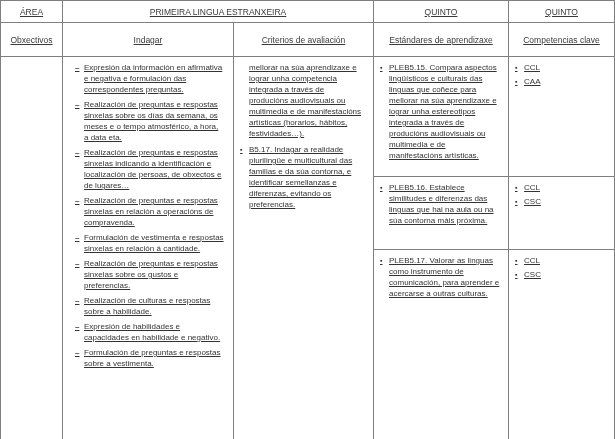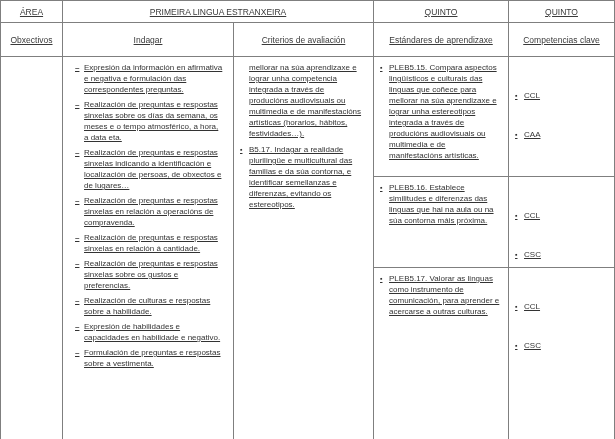--- a/index.html
+++ b/index.html
@@ -56,21 +56,21 @@
   }
   .li.dash .b { font-size: 8px; font-weight: bold; }
   .li .t { flex: 1 1 auto; }
 
   .cont {
     margin: 0 0 5px 0;
     padding-left: 9px;
     font-size: 8px;
     line-height: 11px;
   }
-  .comp-list .li { margin-bottom: 3px; margin-top: 28px; }
+  .comp-list .li { margin-bottom: 3px; }
 </style>
 </head>
 <body>
 
 <table class="doc">
   <colgroup>
     <col style="width:62px">
     <col style="width:171px">
     <col style="width:140px">
     <col style="width:135px">
@@ -114,21 +114,21 @@
             <span class="t">Realización de preguntas e respostas sinxelas indicando a identificación e localización de persoas, de obxectos e de lugares…</span>
           </div>
 
           <div class="li dash">
             <span class="b">–</span>
             <span class="t">Realización de preguntas e respostas sinxelas en relación a operacións de compravenda.</span>
           </div>
 
           <div class="li dash">
             <span class="b">–</span>
-            <span class="t">Realización de preguntas e respostas sinxelas en relación á cantidade.</span>
+            <span class="t">Formulación de vestimenta e respostas sinxelas en relación á cantidade.</span>
           </div>
 
           <div class="li dash">
             <span class="b">–</span>
             <span class="t">Realización de preguntas e respostas sinxelas sobre os gustos e preferencias.</span>
           </div>
 
           <div class="li dash">
             <span class="b">–</span>
             <span class="t">Realización de culturas e respostas sobre a habilidade.</span>
@@ -144,21 +144,21 @@
             <span class="t">Formulación de preguntas e respostas sobre a vestimenta.</span>
           </div>
         </div>
     </td>
 
     <td rowspan="3">
       <div class="cellpad">
         <p class="cont">mellorar na súa aprendizaxe e lograr unha competencia integrada a través de producións audiovisuais ou multimedia e de manifestacións artísticas (horarios, hábitos, festividades…).</p>
         <div class="li sq">
           <span class="b">▪</span>
-          <span class="t">B5.17. Indagar a realidade plurilingüe e multicultural das familias e da súa contorna, e identificar semellanzas e diferenzas, evitando os estereotipos.</span>
+          <span class="t">B5.17. Indagar a realidade plurilingüe e multicultural das familias e da súa contorna, e identificar semellanzas e diferenzas, evitando os preferencias.</span>
         </div>
       </div>
     </td>
 
     <td>
       <div class="cellpad">
         <div class="li sq">
           <span class="b">▪</span>
           <span class="t">PLEB5.15. Compara aspectos lingüísticos e culturais das linguas que coñece para mellorar na súa aprendizaxe e lograr unha estereotipos integrada a través de producións audiovisuais ou multimedia e de manifestacións artísticas.</span>
         </div>

